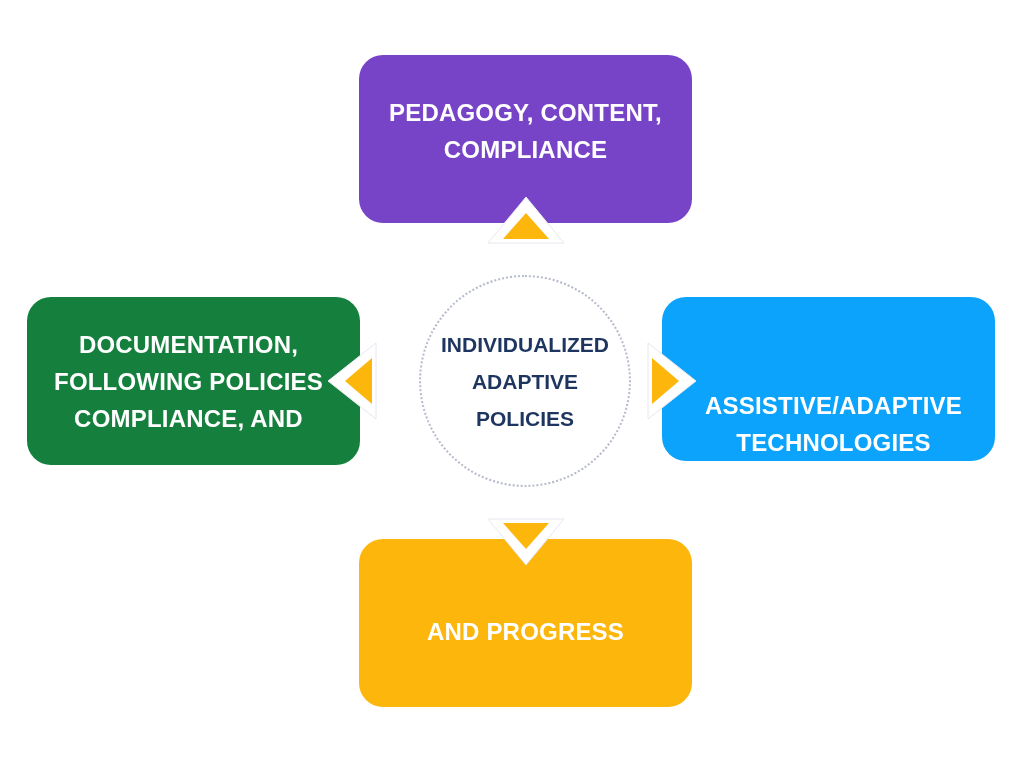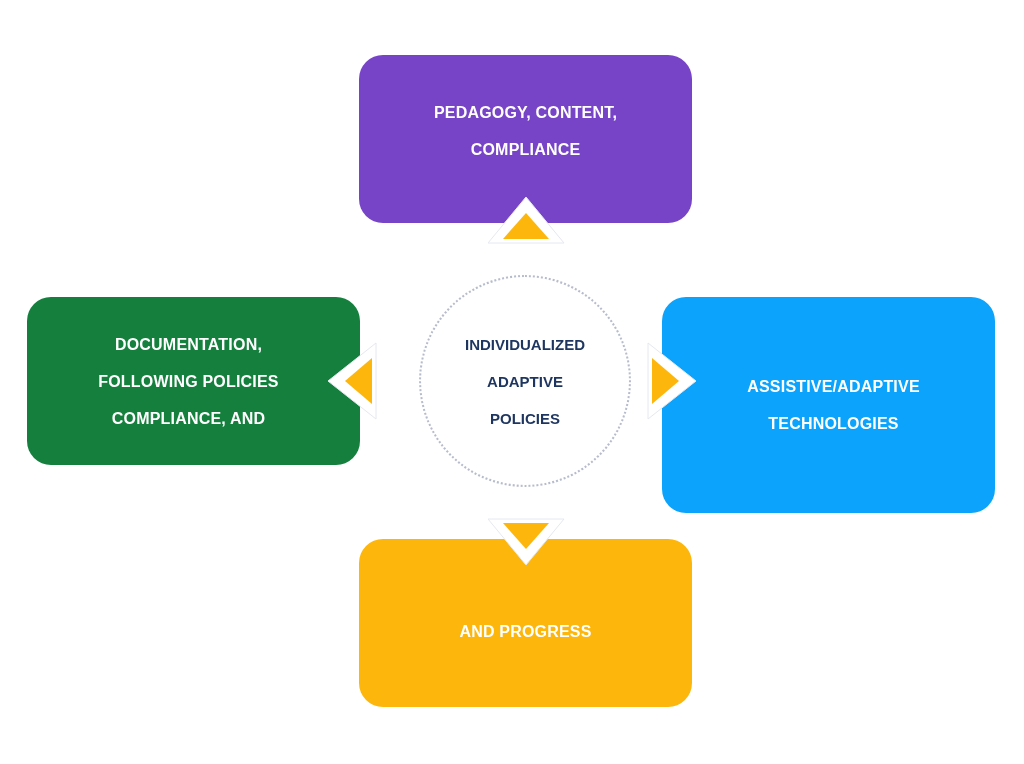--- a/index.html
+++ b/index.html
@@ -16,44 +16,45 @@
     }
     .box {
       position: absolute;
       border-radius: 24px;
       display: flex;
       flex-direction: column;
       align-items: center;
       justify-content: center;
       color: #ffffff;
       font-weight: bold;
-      font-size: 16px;
+      font-size: 24px;
       line-height: 37px;
       text-align: center;
       letter-spacing: 0.2px;
     }
     .box .line { display: block; white-space: nowrap; }
 
     #box-top {
       left: 359px; top: 55px; width: 333px; height: 168px;
       background: #7744c8;
       padding-bottom: 16px;
       box-sizing: border-box;
     }
     #box-left {
       left: 27px; top: 297px; width: 333px; height: 168px;
       background: #1d355f;
       padding-right: 10px;
       box-sizing: border-box;
     }
     #box-right {
-      left: 662px; top: 297px; width: 333px; height: 216px;
+      left: 662px; top: 297px; width: 333px; height: 164px;
       background: #0ba3fb;
       padding-left: 10px;
       box-sizing: border-box;
+      justify-content: flex-end;
     }
     #box-bottom {
       left: 359px; top: 539px; width: 333px; height: 168px;
       background: #fdb60c;
       padding-top: 16px;
       box-sizing: border-box;
     }
 
     #center-circle {
       position: absolute;
@@ -62,21 +63,21 @@
       border-radius: 50%;
       border: 2px dotted #b7bccd;
       box-sizing: border-box;
       background: #ffffff;
       display: flex;
       flex-direction: column;
       align-items: center;
       justify-content: center;
       color: #1d355f;
       font-weight: bold;
-      font-size: 15px;
+      font-size: 21px;
       line-height: 37px;
       text-align: center;
     }
     #center-circle .line { display: block; white-space: nowrap; }
 
     svg.arrow {
       position: absolute;
       overflow: visible;
     }
   </style>

